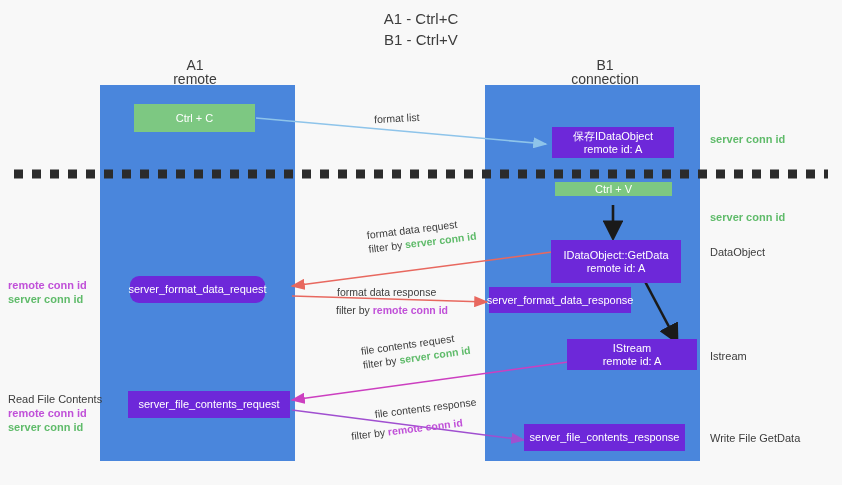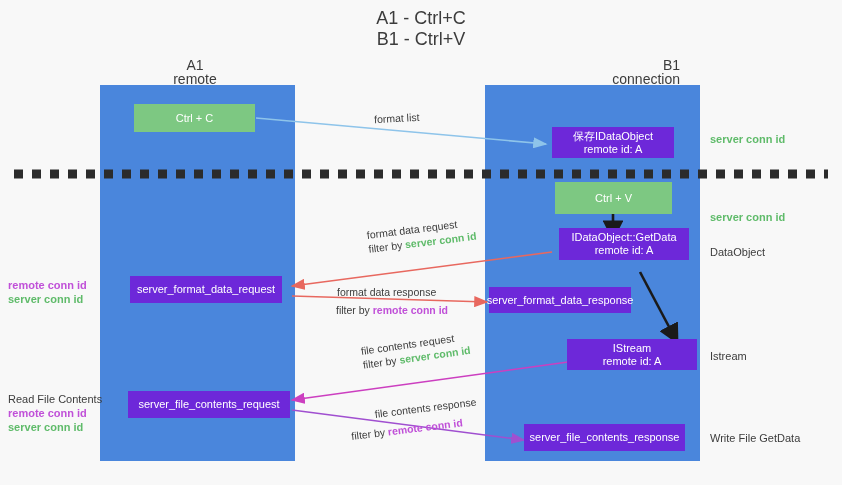--- a/index.html
+++ b/index.html
@@ -21,36 +21,36 @@
     width: 842px;
     height: 485px;
   }
   .abs { position: absolute; }
 
   
   #title {
     left: 0; top: 8px;
     width: 842px;
     text-align: center;
-    font-size: 18px;
+    font-size: 15px;
     line-height: 21px;
     color: #3c3c3c;
     white-space: pre-line;
   }
 
   
   .col-head {
     font-size: 14px;
     line-height: 14px;
     text-align: center;
     color: #3c3c3c;
     white-space: pre-line;
   }
   #head-a1 { left: 120px; top: 58px; width: 150px; }
-  #head-b1 { left: 530px; top: 58px; width: 150px; text-align: right; }
+  #head-b1 { left: 530px; top: 58px; width: 150px; }
 
   
   .node {
     box-sizing: border-box;
     display: flex;
     flex-direction: column;
     align-items: center;
     justify-content: center;
     text-align: center;
     color: #ffffff;
@@ -131,26 +131,26 @@
 <div class="abs col-head" id="head-a1">A1
 remote</div>
 <div class="abs col-head" id="head-b1">B1
 connection</div>
 
 <div class="abs node green" style="left:134px; top:104px; width:121px; height:28px;">Ctrl + C</div>
 
 <div class="abs node orange" style="left:552px; top:127px; width:122px; height:31px;">保存IDataObject
 remote id: A</div>
 
-<div class="abs node green" style="left:555px; top:182px; width:117px; height:32px;">Ctrl + V</div>
-
-<div class="abs node orange" style="left:551px; top:228px; width:130px; height:32px;margin-left:8px;">IDataObject::GetData
+<div class="abs node green" style="left:555px; top:182px; width:117px; height:14px;">Ctrl + V</div>
+
+<div class="abs node orange" style="left:551px; top:240px; width:130px; height:43px;">IDataObject::GetData
 remote id: A</div>
 
-<div class="abs node orange" style="left:130px; top:276px; width:152px; height:27px;">server_format_data_request</div>
+<div class="abs node orange" style="left:130px; top:276px; width:135px; height:27px;border-radius:9px;">server_format_data_request</div>
 
 <div class="abs node orange" style="left:489px; top:287px; width:142px; height:26px;">server_format_data_response</div>
 
 <div class="abs node orange" style="left:567px; top:339px; width:130px; height:31px;">IStream
 remote id: A</div>
 
 <div class="abs node orange" style="left:128px; top:391px; width:162px; height:27px;">server_file_contents_request</div>
 
 <div class="abs node orange" style="left:524px; top:424px; width:161px; height:27px;">server_file_contents_response</div>
 

